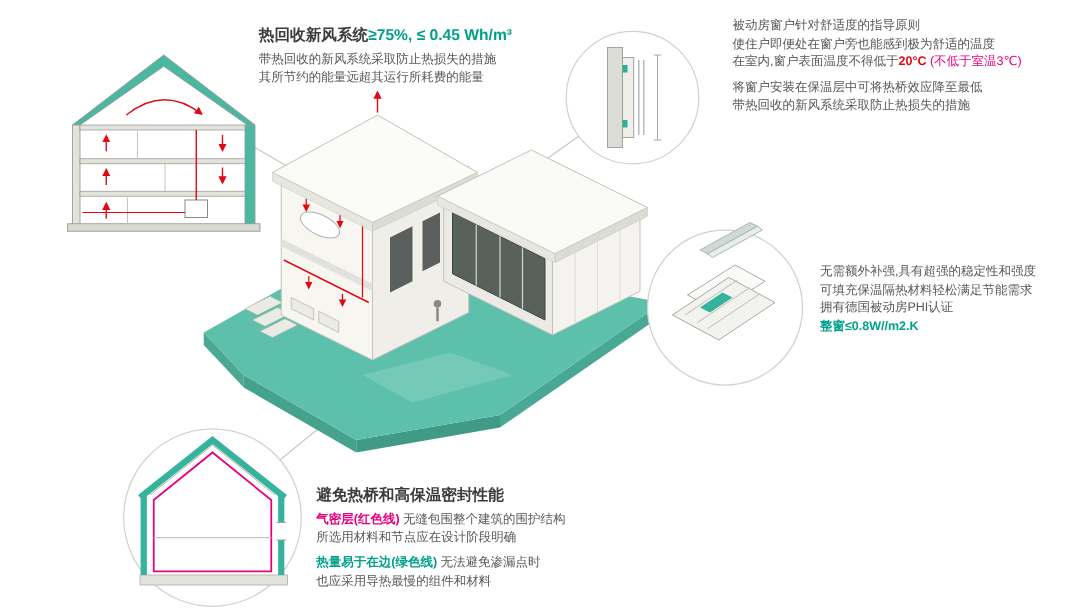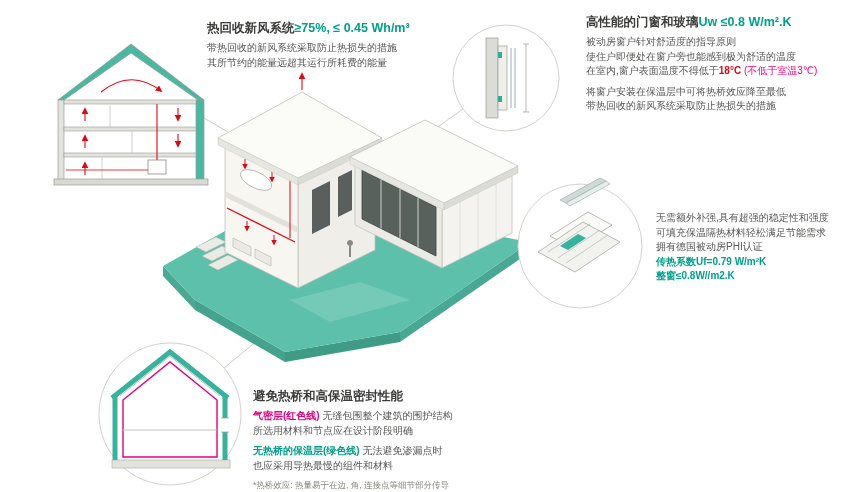--- a/index.html
+++ b/index.html
@@ -176,40 +176,37 @@
     </g>
   </svg>
 
   <div class="tb tb-ventilation">
     <div class="title"><span>热回收新风系统</span><span class="teal">≥75%, ≤ 0.45 Wh/m³</span></div>
     <div class="line">带热回收的新风系统采取防止热损失的措施</div>
     <div class="line">其所节约的能量远超其运行所耗费的能量</div>
   </div>
 
   <div class="tb tb-windows">
-    <div class="title"><span>高性能的门窗和玻璃</span><span class="teal">Uw ≤0.8 W/m².K</span></div>
     <div class="line">被动房窗户针对舒适度的指导原则</div>
     <div class="line">使住户即便处在窗户旁也能感到极为舒适的温度</div>
-    <div class="line"><span>在室内,窗户表面温度不得低于</span><span class="red b">18°C</span><span class="pink"> (不低于室温3℃)</span></div>
+    <div class="line"><span>在室内,窗户表面温度不得低于</span><span class="red b">20°C</span><span class="pink"> (不低于室温3℃)</span></div>
     <div class="gap"></div>
     <div class="line">将窗户安装在保温层中可将热桥效应降至最低</div>
     <div class="line">带热回收的新风系统采取防止热损失的措施</div>
   </div>
 
   <div class="tb tb-profile">
     <div class="line">无需额外补强,具有超强的稳定性和强度</div>
     <div class="line">可填充保温隔热材料轻松满足节能需求</div>
     <div class="line">拥有德国被动房PHI认证</div>
-    <div class="line teal b">传热系数Uf=0.79 W/m²K</div>
     <div class="line teal b">整窗≤0.8W//m2.K</div>
   </div>
 
   <div class="tb tb-thermal">
     <div class="title">避免热桥和高保温密封性能</div>
     <div class="line"><span class="pink b">气密层(红色线)</span><span> 无缝包围整个建筑的围护结构</span></div>
     <div class="line">所选用材料和节点应在设计阶段明确</div>
     <div class="gap"></div>
-    <div class="line"><span class="teal b">无热桥的保温层(绿色线)</span><span> 无法避免渗漏点时</span></div>
+    <div class="line"><span class="teal b">热量易于在边(绿色线)</span><span> 无法避免渗漏点时</span></div>
     <div class="line">也应采用导热最慢的组件和材料</div>
-    <div class="footnote">*热桥效应: 热量易于在边, 角, 连接点等细节部分传导</div>
   </div>
 
 </div>
 
 </body></html>

